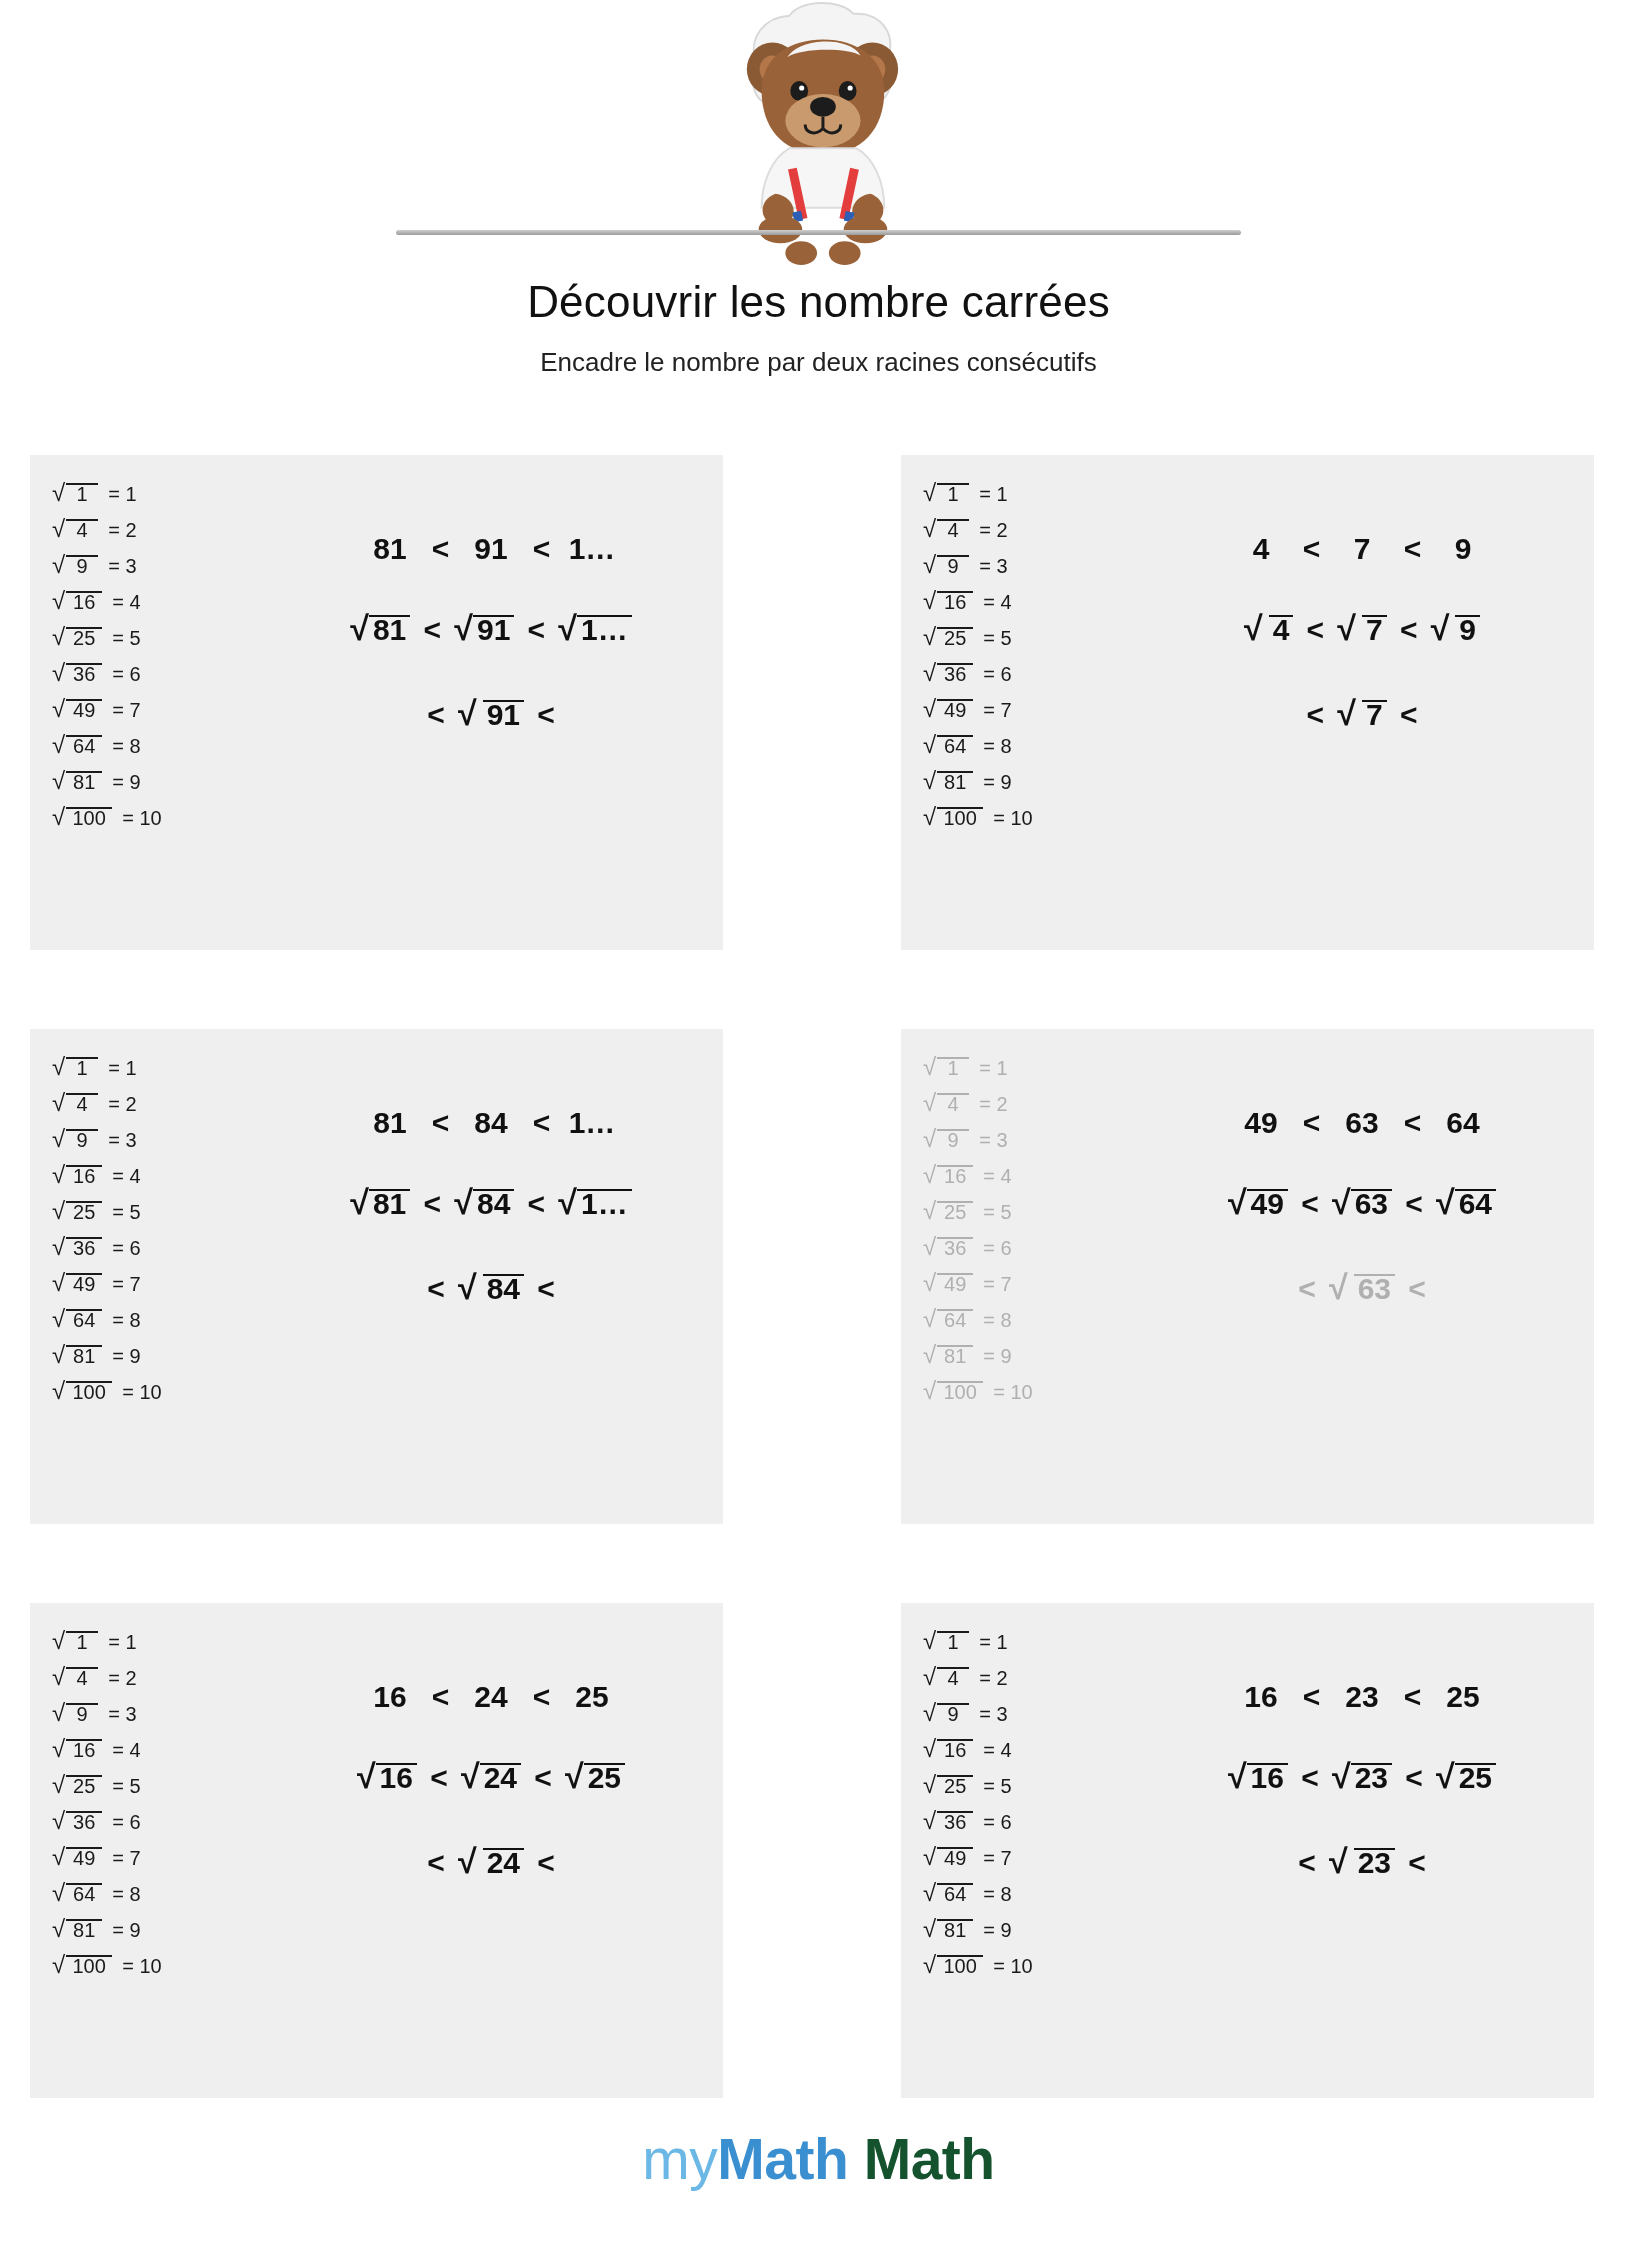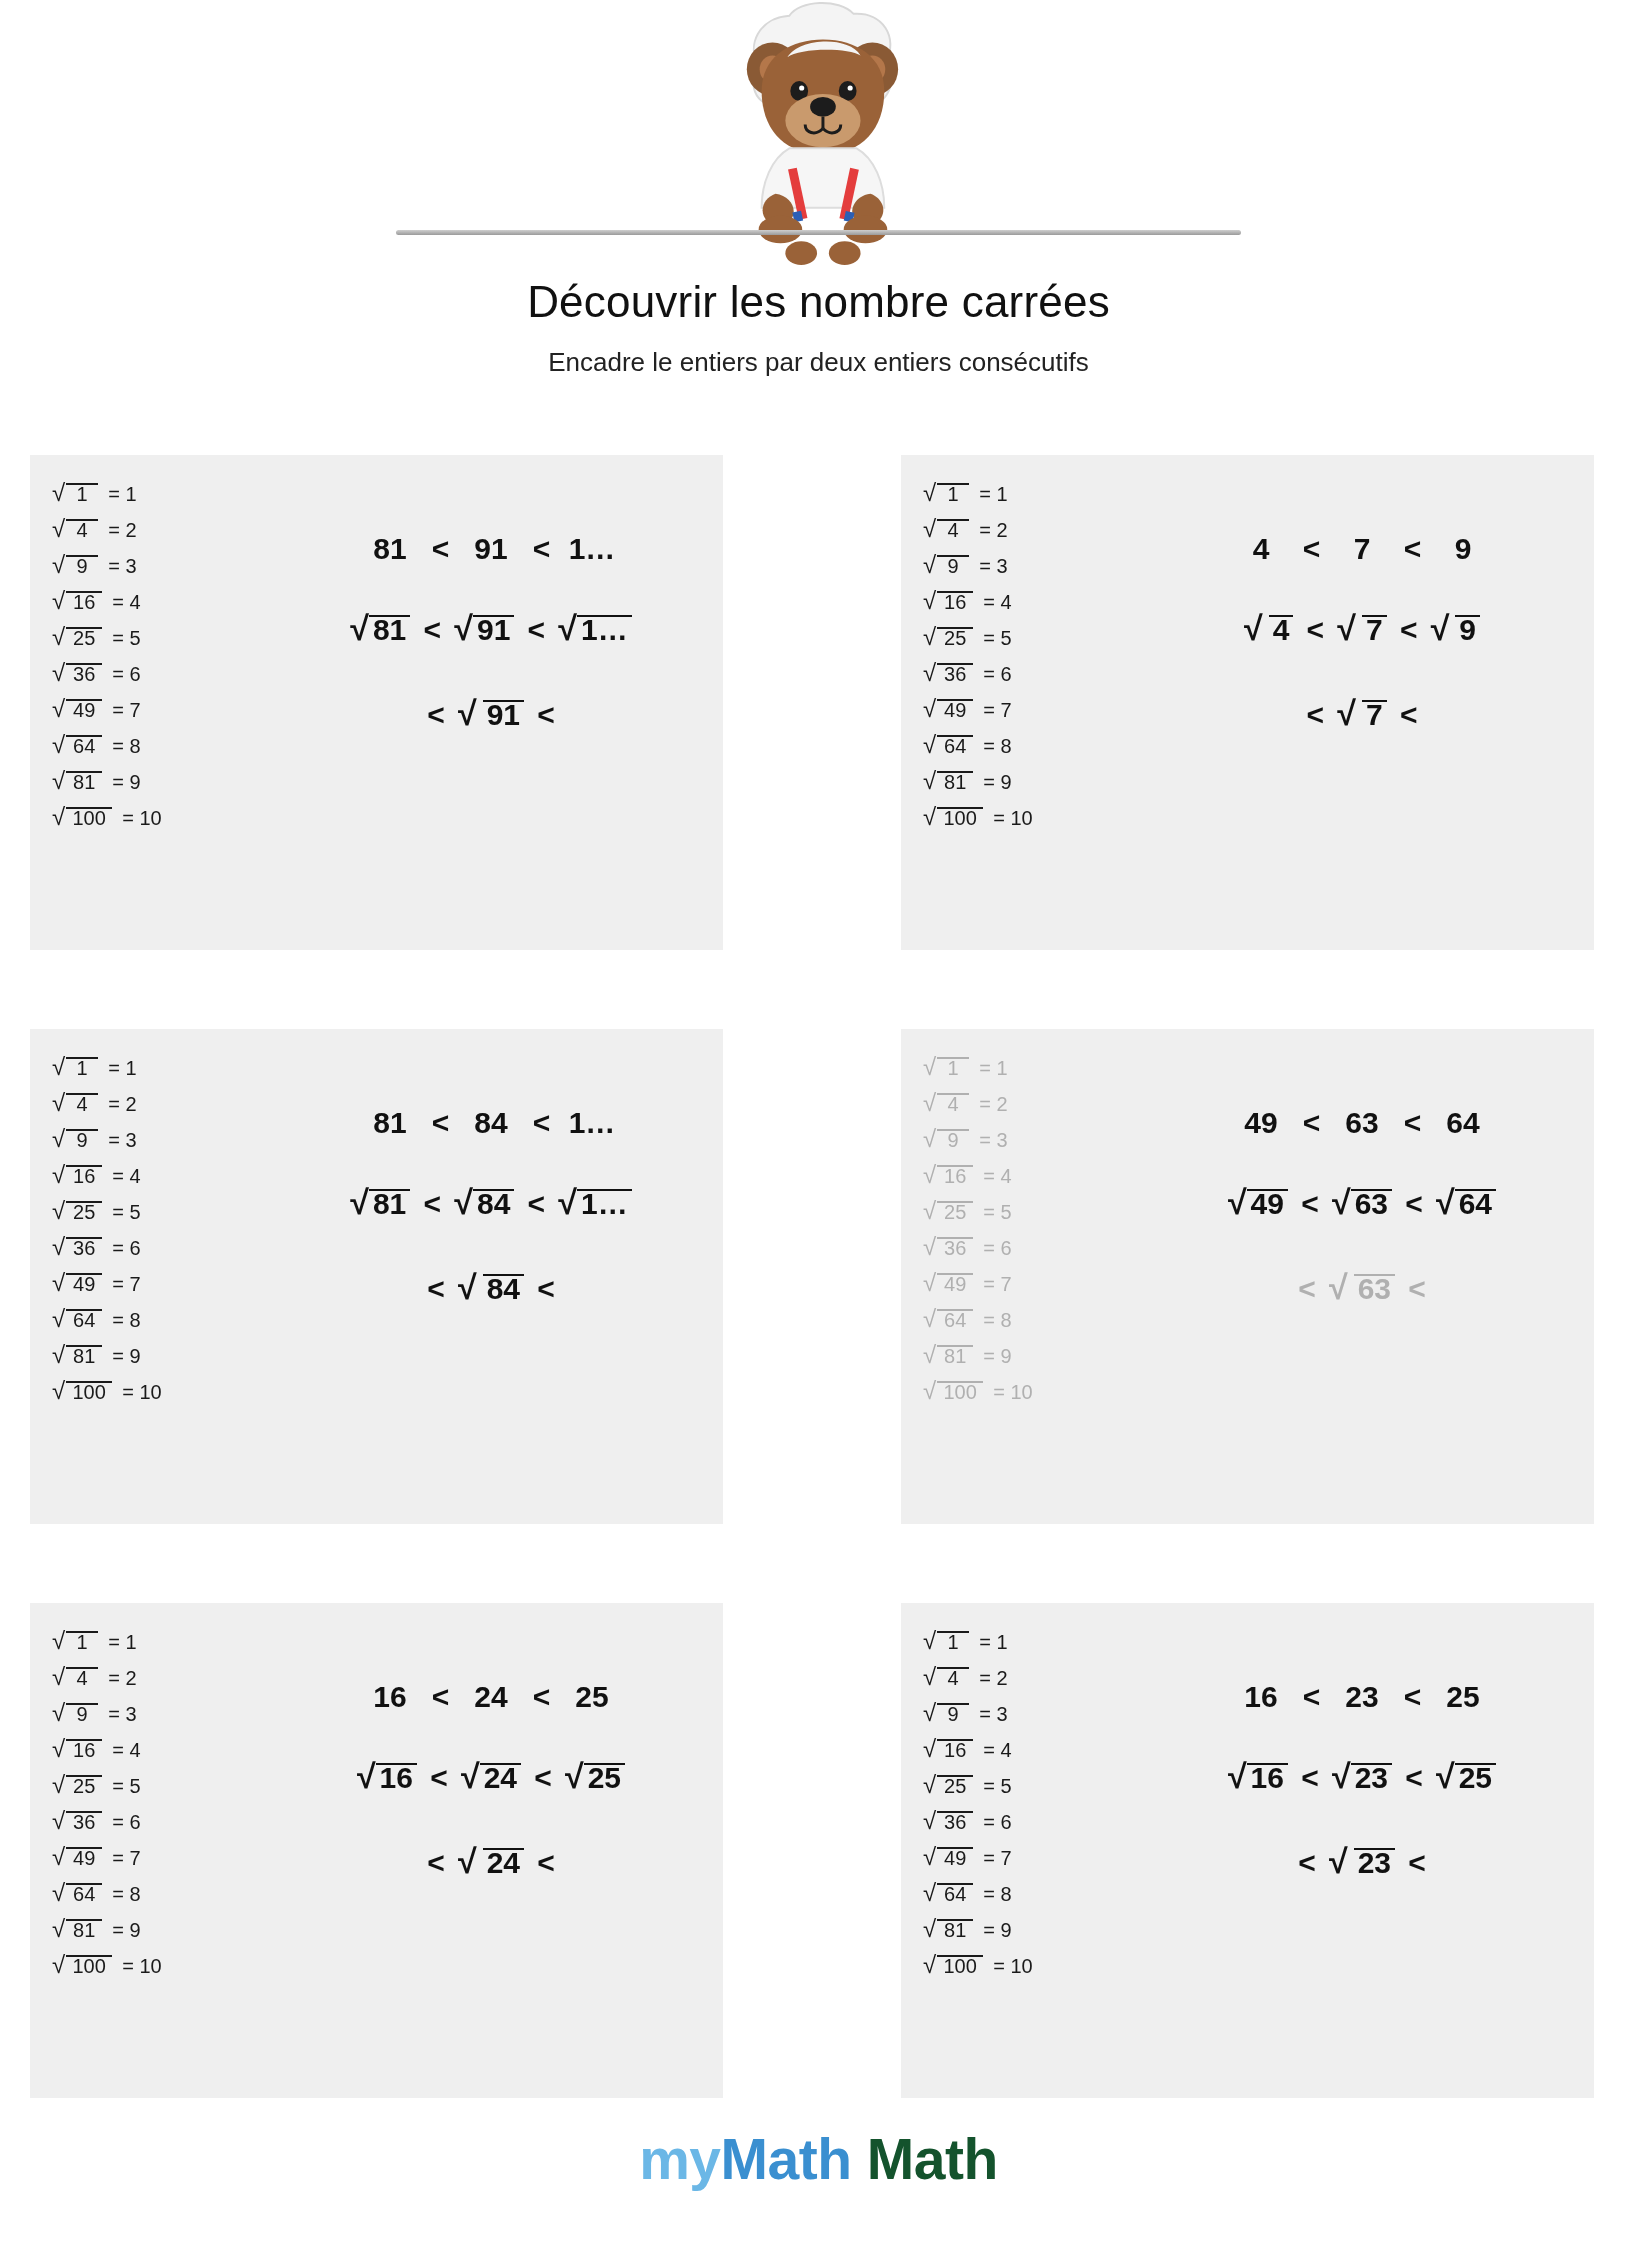--- a/index.html
+++ b/index.html
@@ -200,21 +200,21 @@
   
   .footer {
     position: absolute;
     bottom: 69px;
     width: 100%;
     text-align: center;
     font-size: 57px;
     font-weight: bold;
     letter-spacing: -0.5px;
   }
-  .logo-my { color: #6bb7e6; font-weight: bold; margin-top: 47px; }
+  .logo-my { color: #6bb7e6; font-weight: normal; margin-top: 47px; }
   .logo-blee { color: #3a8fd0; }
   .logo-math { color: #14532d; text-align: right; }
 </style>
 </head>
 <body>
 
 <div class="header">
   <div class="mascot-wrap">
     <svg viewBox="0 0 340 270" width="337" height="267">
 
@@ -254,21 +254,21 @@
 
       <ellipse cx="131" cy="232" rx="22" ry="14" fill="#9a6238"></ellipse>
       <ellipse cx="217" cy="232" rx="22" ry="14" fill="#9a6238"></ellipse>
 
       <ellipse cx="152" cy="256" rx="16" ry="12" fill="#9a6238"></ellipse>
       <ellipse cx="196" cy="256" rx="16" ry="12" fill="#9a6238"></ellipse>
     </svg>
   </div>
   <div class="shelf-line"></div>
   <div class="title">Découvrir les nombre carrées</div>
-  <div class="subtitle">Encadre le entiers par deux entiers consécutifs</div>
+  <div class="subtitle">Encadre le nombre par deux racines consécutifs</div>
 </div>
 
 <div class="grid">
 
   <div class="card">
     <div class="ref-table">
       <div class="ref-row">
           <span class="rad">
             <span class="sign">√</span>
             <span class="rnum w1"><span class="bar"></span><span>1</span></span>

